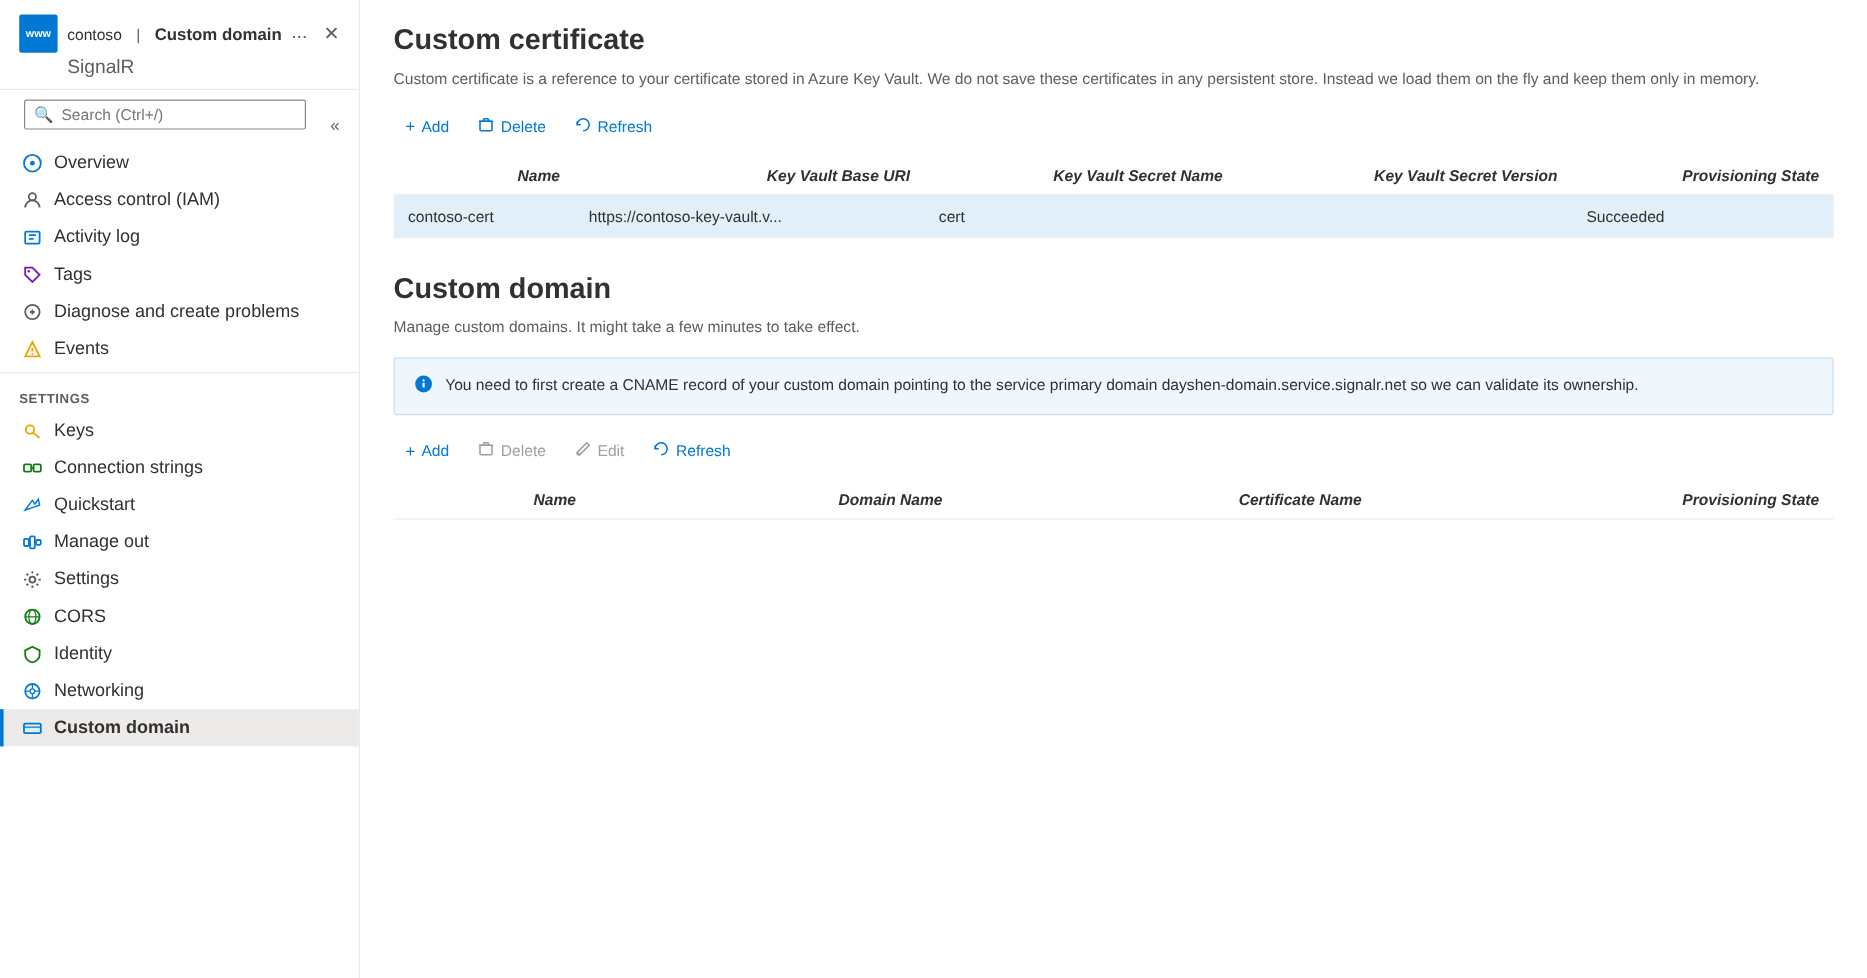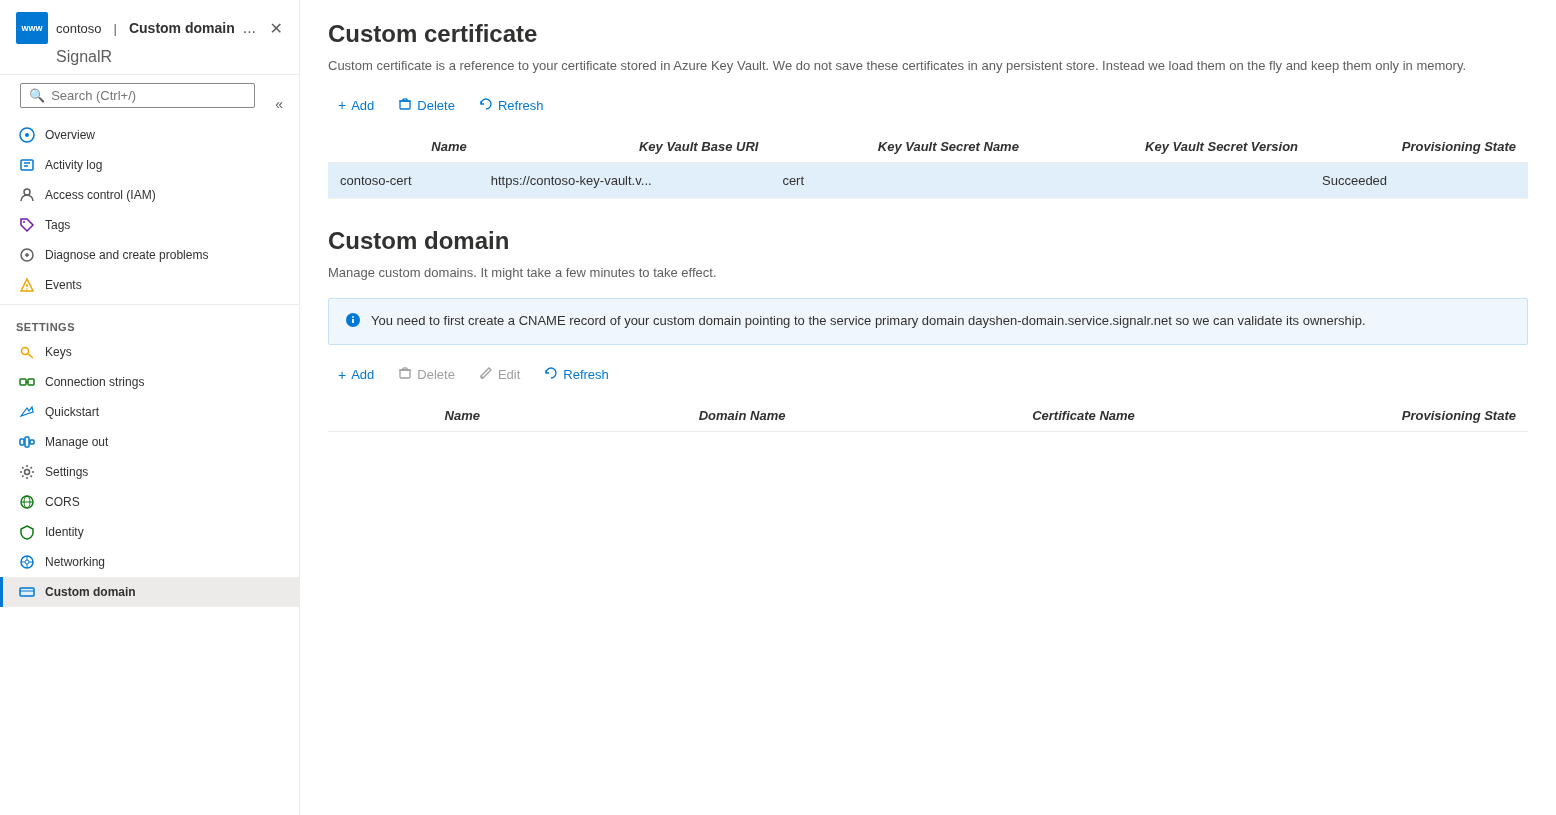--- a/index.html
+++ b/index.html
@@ -67,21 +67,21 @@
     }
     .search-icon { color: #605e5c; font-size: 13px; }
     .collapse-btn {
       background: none; border: none; cursor: pointer; color: #605e5c; font-size: 14px; padding: 4px 8px;
       align-self: flex-end;
     }
     .sidebar-nav { padding: 4px 0; flex: 1; }
     .nav-item {
       display: flex; align-items: center; gap: 10px;
       padding: 7px 16px;
-      cursor: pointer; color: #323130; font-size: 12px;
+      cursor: pointer; color: #323130; font-size: 15px;
       border-left: 3px solid transparent;
     }
     .nav-item.active { background: #edebe9; border-left: 3px solid #0078d4; font-weight: 600; }
     .nav-item .nav-icon { width: 16px; height: 16px; flex-shrink: 0; display: flex; align-items: center; justify-content: center; }
     .section-label {
       padding: 12px 16px 4px 16px;
       font-size: 11px; font-weight: 600; color: #605e5c; text-transform: uppercase; letter-spacing: 0.5px;
     }
     .divider { border: none; border-top: 1px solid #edebe9; margin: 4px 0; }
 
@@ -176,36 +176,36 @@
               <circle cx="8" cy="8" r="7" stroke="#0078d4" stroke-width="1.5" fill="none"></circle>
               <circle cx="8" cy="8" r="2" fill="#0078d4"></circle>
             </svg>
         </span>
         <span>Overview</span>
       </div>
 
       <div class="nav-item">
         <span class="nav-icon">
           <svg width="16" height="16" viewBox="0 0 16 16">
+              <circle cx="8" cy="5" r="3" stroke="#605e5c" stroke-width="1.5" fill="none"></circle>
+              <path d="M2 14c0-3.3 2.7-6 6-6s6 2.7 6 6" stroke="#605e5c" stroke-width="1.5" fill="none"></path>
+            </svg>
+        </span>
+        <span>Access control (IAM)</span>
+      </div>
+
+      <div class="nav-item">
+        <span class="nav-icon">
+          <svg width="16" height="16" viewBox="0 0 16 16">
               <rect x="2" y="3" width="12" height="10" rx="1" stroke="#0078d4" stroke-width="1.5" fill="none"></rect>
               <line x1="5" y1="6" x2="11" y2="6" stroke="#0078d4" stroke-width="1.5"></line>
               <line x1="5" y1="9" x2="9" y2="9" stroke="#0078d4" stroke-width="1.5"></line>
             </svg>
         </span>
         <span>Activity log</span>
-      </div>
-
-      <div class="nav-item">
-        <span class="nav-icon">
-          <svg width="16" height="16" viewBox="0 0 16 16">
-              <circle cx="8" cy="5" r="3" stroke="#605e5c" stroke-width="1.5" fill="none"></circle>
-              <path d="M2 14c0-3.3 2.7-6 6-6s6 2.7 6 6" stroke="#605e5c" stroke-width="1.5" fill="none"></path>
-            </svg>
-        </span>
-        <span>Access control (IAM)</span>
       </div>
 
       <div class="nav-item">
         <span class="nav-icon">
           <svg width="16" height="16" viewBox="0 0 16 16">
               <path d="M2 2h6l6 6-6 6-6-6V2z" stroke="#7719aa" stroke-width="1.5" fill="none"></path>
               <circle cx="5" cy="5" r="1" fill="#7719aa"></circle>
             </svg>
         </span>
         <span>Tags</span>

